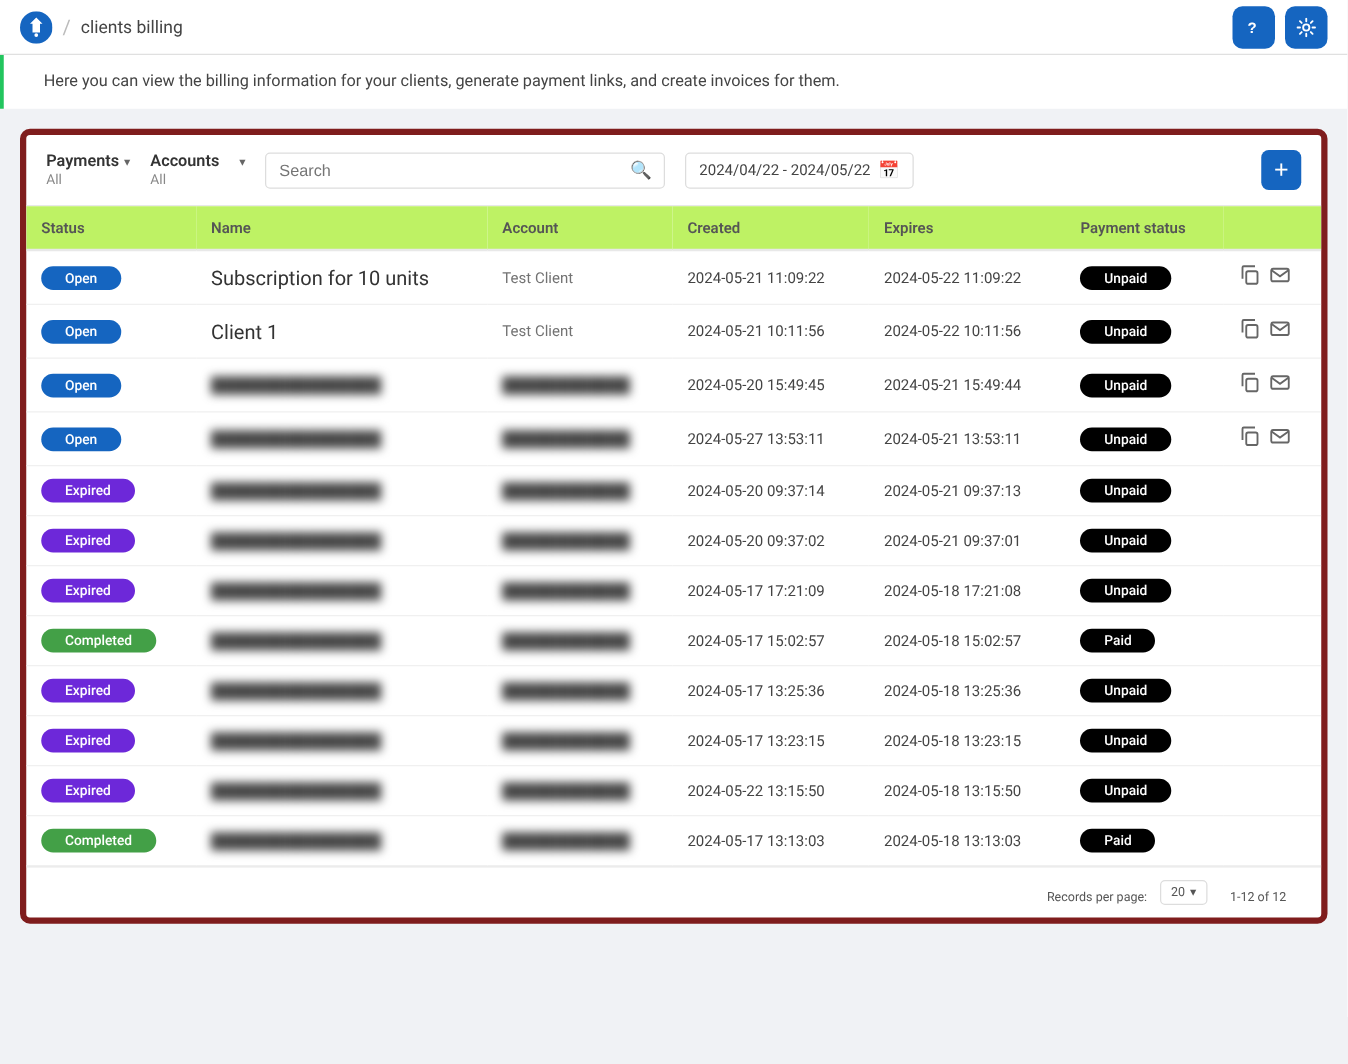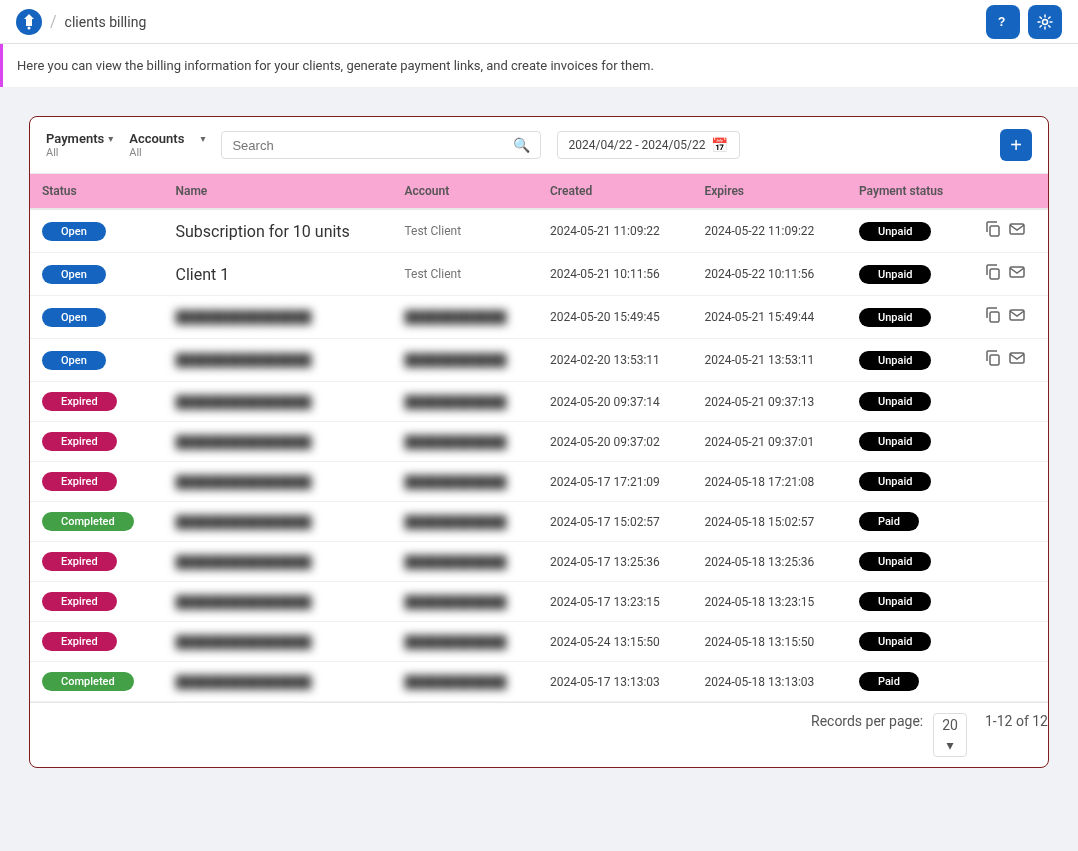--- a/index.html
+++ b/index.html
@@ -14,27 +14,27 @@
     .top-bar-sep { color: #bbb; font-size: 16px; }
     .top-bar-title { font-size: 14px; color: #444; }
     .top-bar-icons { display: flex; gap: 8px; }
     .icon-btn {
       width: 34px; height: 34px; border-radius: 8px; background: #1565c0;
       display: flex; align-items: center; justify-content: center;
       cursor: pointer; border: none; color: #fff; font-size: 16px;
     }
 
     .info-banner {
-      background: #fff; border-left: 3px solid #d946ef; padding: 14px 14px;
+      background: #fff; border-left: 3px solid #22c55e; padding: 14px 32px;
       font-size: 13px; color: #444; margin: 0;
     }
 
     .main-container {
-      background: #fff; margin: 29px; border-radius: 8px;
-      border: 1px solid #7f1d1d; overflow: hidden;
+      background: #fff; margin: 16px; border-radius: 8px;
+      border: 5px solid #7f1d1d; overflow: hidden;
     }
 
     .toolbar {
       display: flex; align-items: center; padding: 12px 16px; gap: 16px;
       border-bottom: 1px solid #e8e8e8;
     }
     .chevron { font-size: 10px; color: #666; }
 
     .search-box {
       display: flex; align-items: center; flex: 1; max-width: 320px;
@@ -54,50 +54,50 @@
     .add-btn {
       width: 32px; height: 32px; background: #1565c0; color: #fff;
       border: none; border-radius: 6px; font-size: 20px; cursor: pointer;
       display: flex; align-items: center; justify-content: center; margin-left: auto;
     }
 
     .table { width: 100%; border-collapse: collapse; }
     .table thead tr { border-bottom: 2px solid #e8e8e8; }
     .table th {
       text-align: left; padding: 10px 12px; font-size: 12px; font-weight: 600;
-      color: #555; background: #f9a8d4;
+      color: #555; background: #bef264;
     }
     .table td { padding: 10px 12px; font-size: 12px; color: #444; border-bottom: 1px solid #f0f0f0; vertical-align: middle; }
 
     .badge {
       display: inline-block; padding: 3px 19px; border-radius: 12px;
       font-size: 11px; font-weight: 500;
     }
     .badge-open { background: #1565c0; color: #fff; }
-    .badge-expired { background: #be185d; color: #fff; }
+    .badge-expired { background: #6d28d9; color: #fff; }
     .badge-completed { background: #43a047; color: #fff; }
     .badge-unpaid { background: #000000; color: #fff; }
     .badge-paid { background: #000000; color: #fff; }
 
     .name-cell { font-size: 16px; color: #333; text-align: center; }
     .account-cell { color: #737373; font-size: 12px; }
     .blurred { filter: blur(4px); user-select: none; }
 
     .action-icons { display: flex; gap: 6px; align-items: center; }
     .action-icon { cursor: pointer; color: #777; font-size: 16px; }
 
     .footer {
-      display: flex; align-items: flex-start; justify-content: flex-end;
-      padding: 10px 0; gap: 10px; font-size: 14px; color: #555;
+      display: flex; align-items: flex-end; justify-content: flex-end;
+      padding: 10px 28px; gap: 10px; font-size: 10px; color: #555;
       border-top: 1px solid #e8e8e8;
     }
     .records-label { }
     .records-count {
       border: 1px solid #ddd; border-radius: 4px; padding: 3px 8px;
-      display: flex; align-items: center; gap: 4px; cursor: pointer; flex-direction: column;
+      display: flex; align-items: center; gap: 4px; cursor: pointer;
     }
     .page-info { margin-left: 8px; }
   </style>
 </head>
 <body>
 
 <div class="top-bar">
   <div class="top-bar-left">
 
     <svg class="top-bar-logo" viewBox="0 0 26 26" fill="none" xmlns="http://www.w3.org/2000/svg">
@@ -273,21 +273,21 @@
         <tr>
       <td>
         <span class="badge badge-open">Open</span>
       </td>
       <td>
         <span class="blurred">████████████████</span>
       </td>
       <td>
         <span class="blurred">████████████</span>
       </td>
-      <td>2024-02-20 13:53:11</td>
+      <td>2024-05-27 13:53:11</td>
       <td>2024-05-21 13:53:11</td>
       <td>
         <span class="badge badge-unpaid">Unpaid</span>
       </td>
       <td>
 
         <div class="action-icons">
           <span class="action-icon" title="Copy">
             <svg width="18" height="18" viewBox="0 0 18 18" fill="none" stroke="#666" stroke-width="1.5">
               <rect x="6" y="6" width="9" height="10" rx="1.5"></rect>
@@ -420,21 +420,21 @@
         <tr>
       <td>
         <span class="badge badge-expired">Expired</span>
       </td>
       <td>
         <span class="blurred">████████████████</span>
       </td>
       <td>
         <span class="blurred">████████████</span>
       </td>
-      <td>2024-05-24 13:15:50</td>
+      <td>2024-05-22 13:15:50</td>
       <td>2024-05-18 13:15:50</td>
       <td>
         <span class="badge badge-unpaid">Unpaid</span>
       </td>
       <td>
         
       </td>
     </tr>
         <tr>
       <td>

